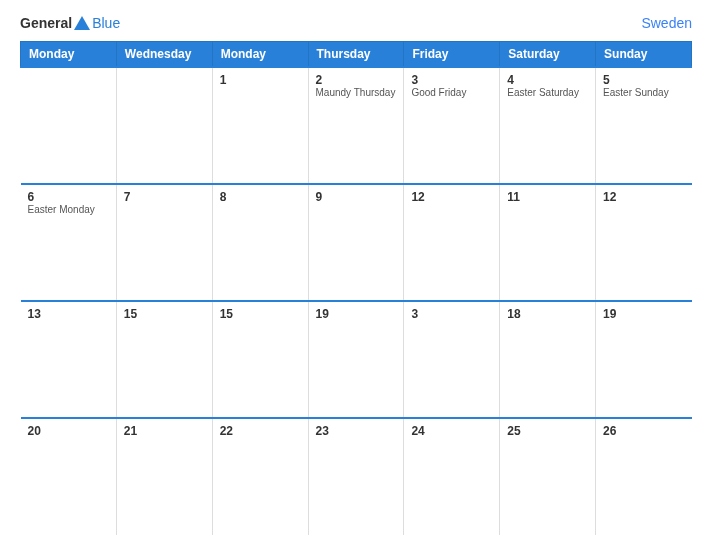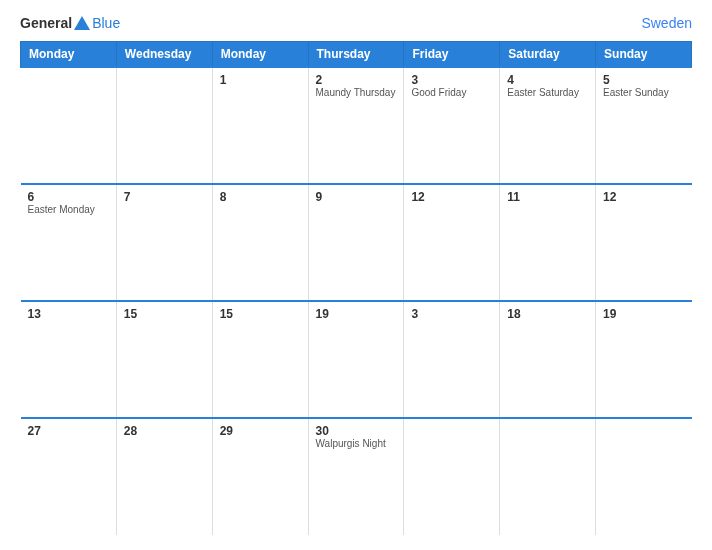--- a/index.html
+++ b/index.html
@@ -199,30 +199,35 @@
         </td>
         <td>
           <span class="day-number">18</span>
         </td>
         <td>
           <span class="day-number">19</span>
         </td>
       </tr>
       <tr>
         <td>
-          <span class="day-number">27</span>
-        </td>
-        <td>
-          <span class="day-number">28</span>
-        </td>
-        <td>
-          <span class="day-number">29</span>
-        </td>
-        <td>
-          <span class="day-number">30</span>
-          <span class="holiday-name">Walpurgis Night</span>
-        </td>
-        <td class="empty-cell"></td>
-        <td class="empty-cell"></td>
-        <td class="empty-cell"></td>
+          <span class="day-number">20</span>
+        </td>
+        <td>
+          <span class="day-number">21</span>
+        </td>
+        <td>
+          <span class="day-number">22</span>
+        </td>
+        <td>
+          <span class="day-number">23</span>
+        </td>
+        <td>
+          <span class="day-number">24</span>
+        </td>
+        <td>
+          <span class="day-number">25</span>
+        </td>
+        <td>
+          <span class="day-number">26</span>
+        </td>
       </tr>
     </tbody>
 </table>
 
 </body></html>

